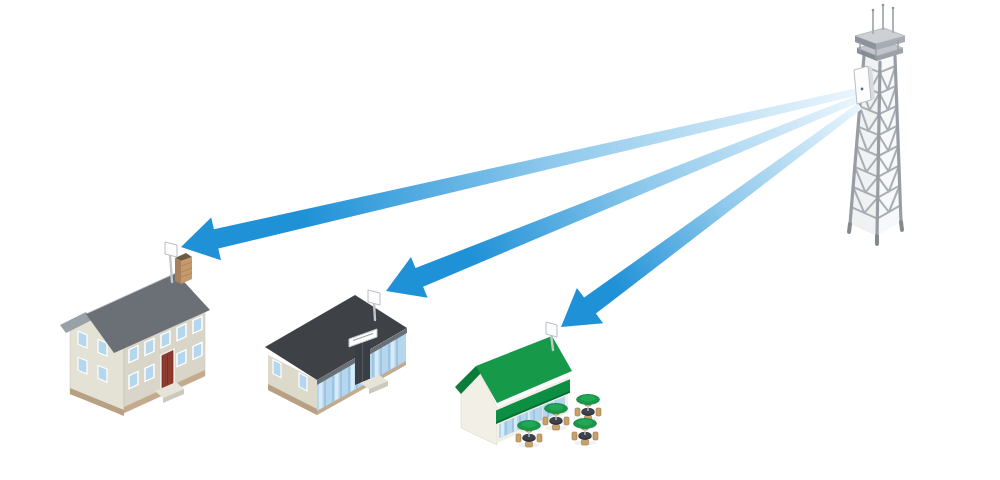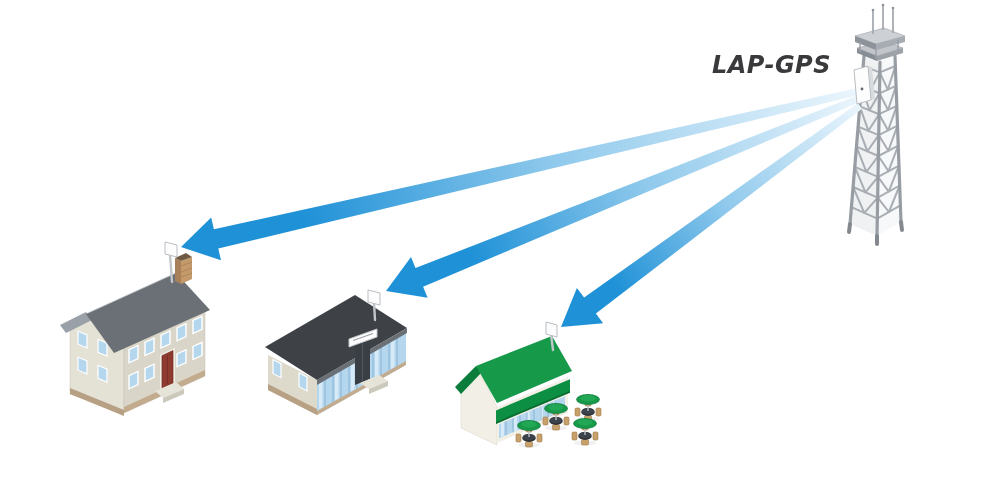--- a/index.html
+++ b/index.html
@@ -208,14 +208,13 @@
     </g>
     <g>
       <use href="#patio-table" transform="translate(556,421)"></use>
       <use href="#patio-table" transform="translate(588,412)"></use>
       <use href="#patio-table" transform="translate(529,438)"></use>
       <use href="#patio-table" transform="translate(585,436)"></use>
     </g>
   </g>
 </svg>
 
-<div class="label">LAP-GPS</div>
 </div>
 
 </body></html>

